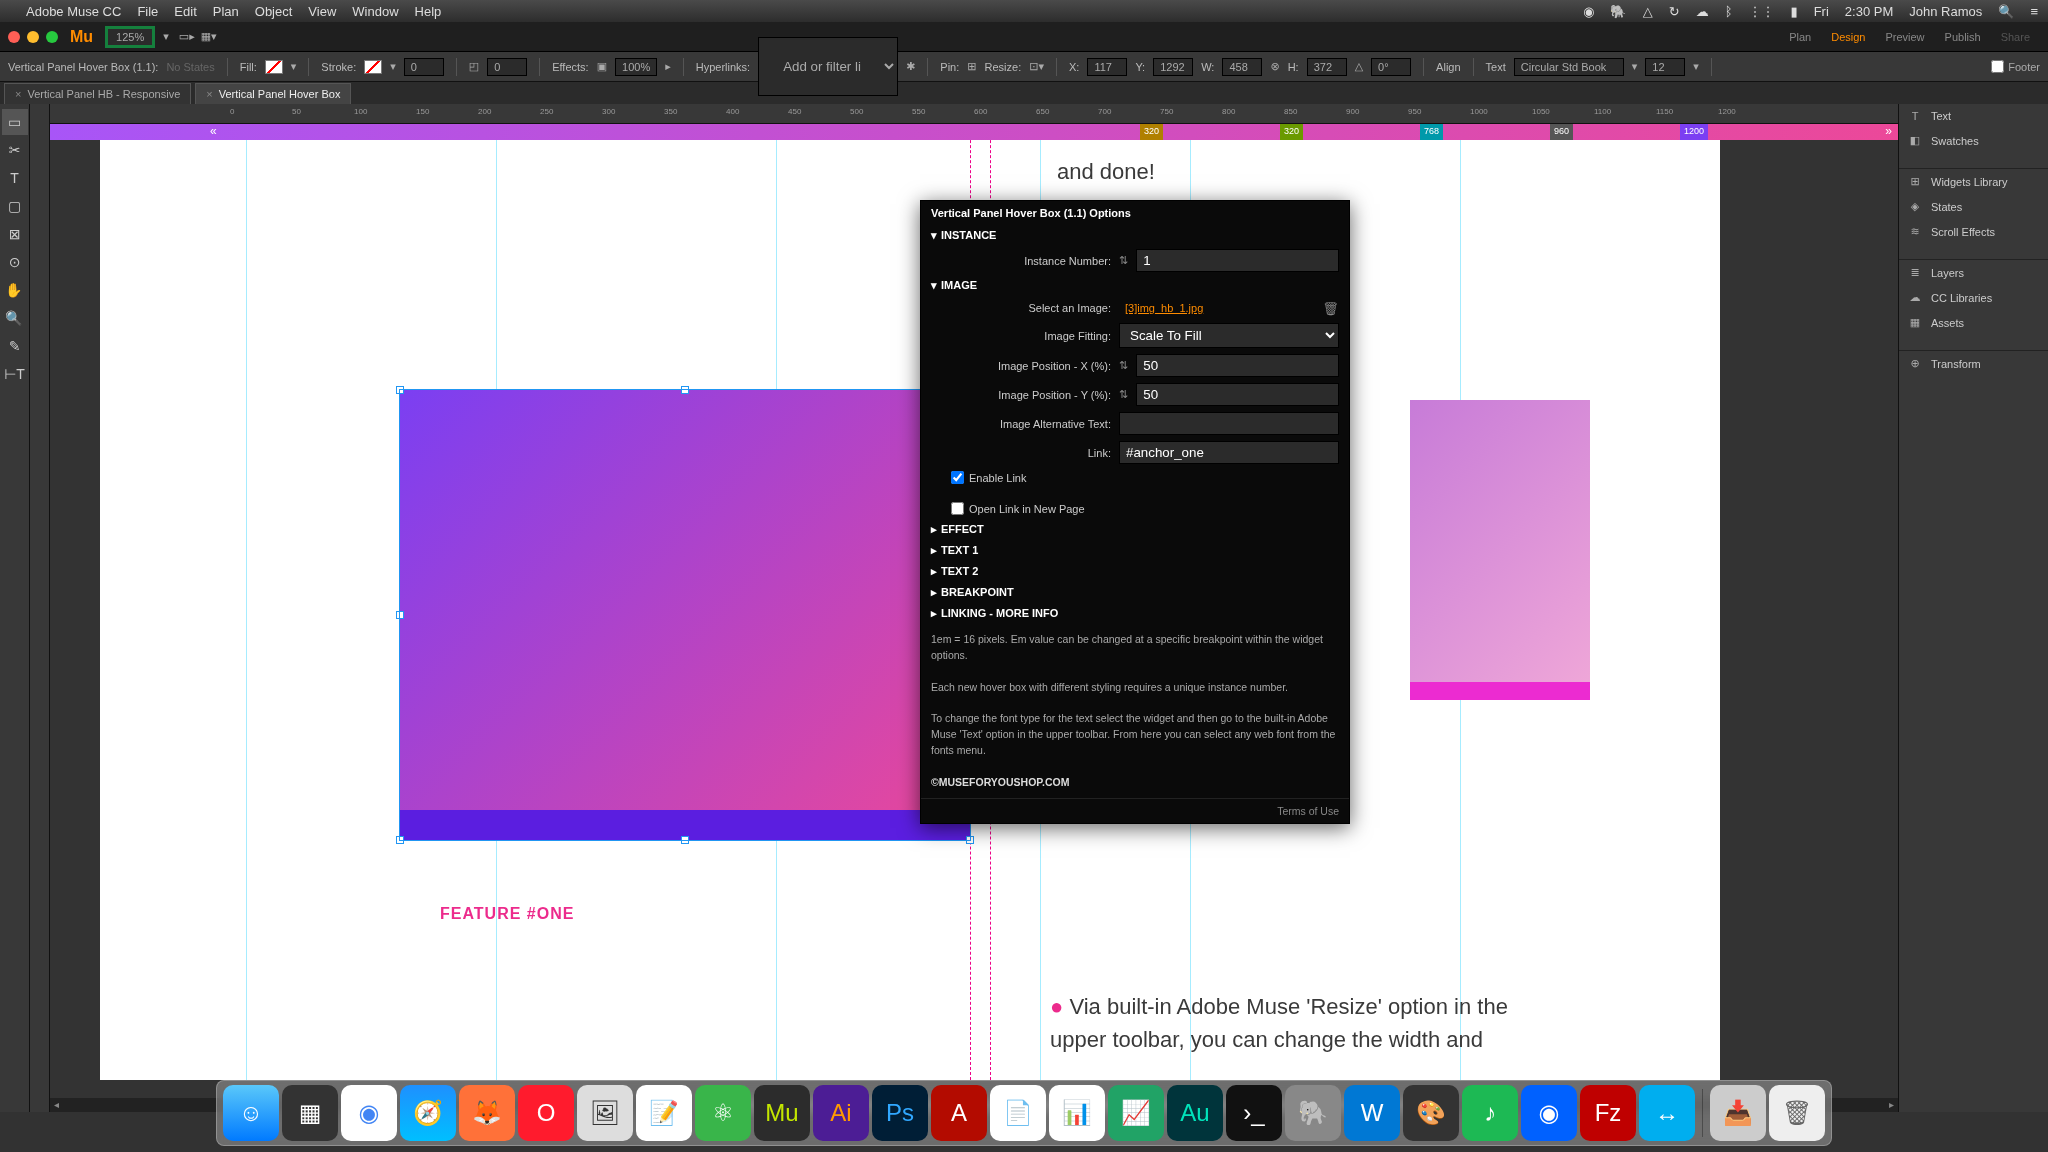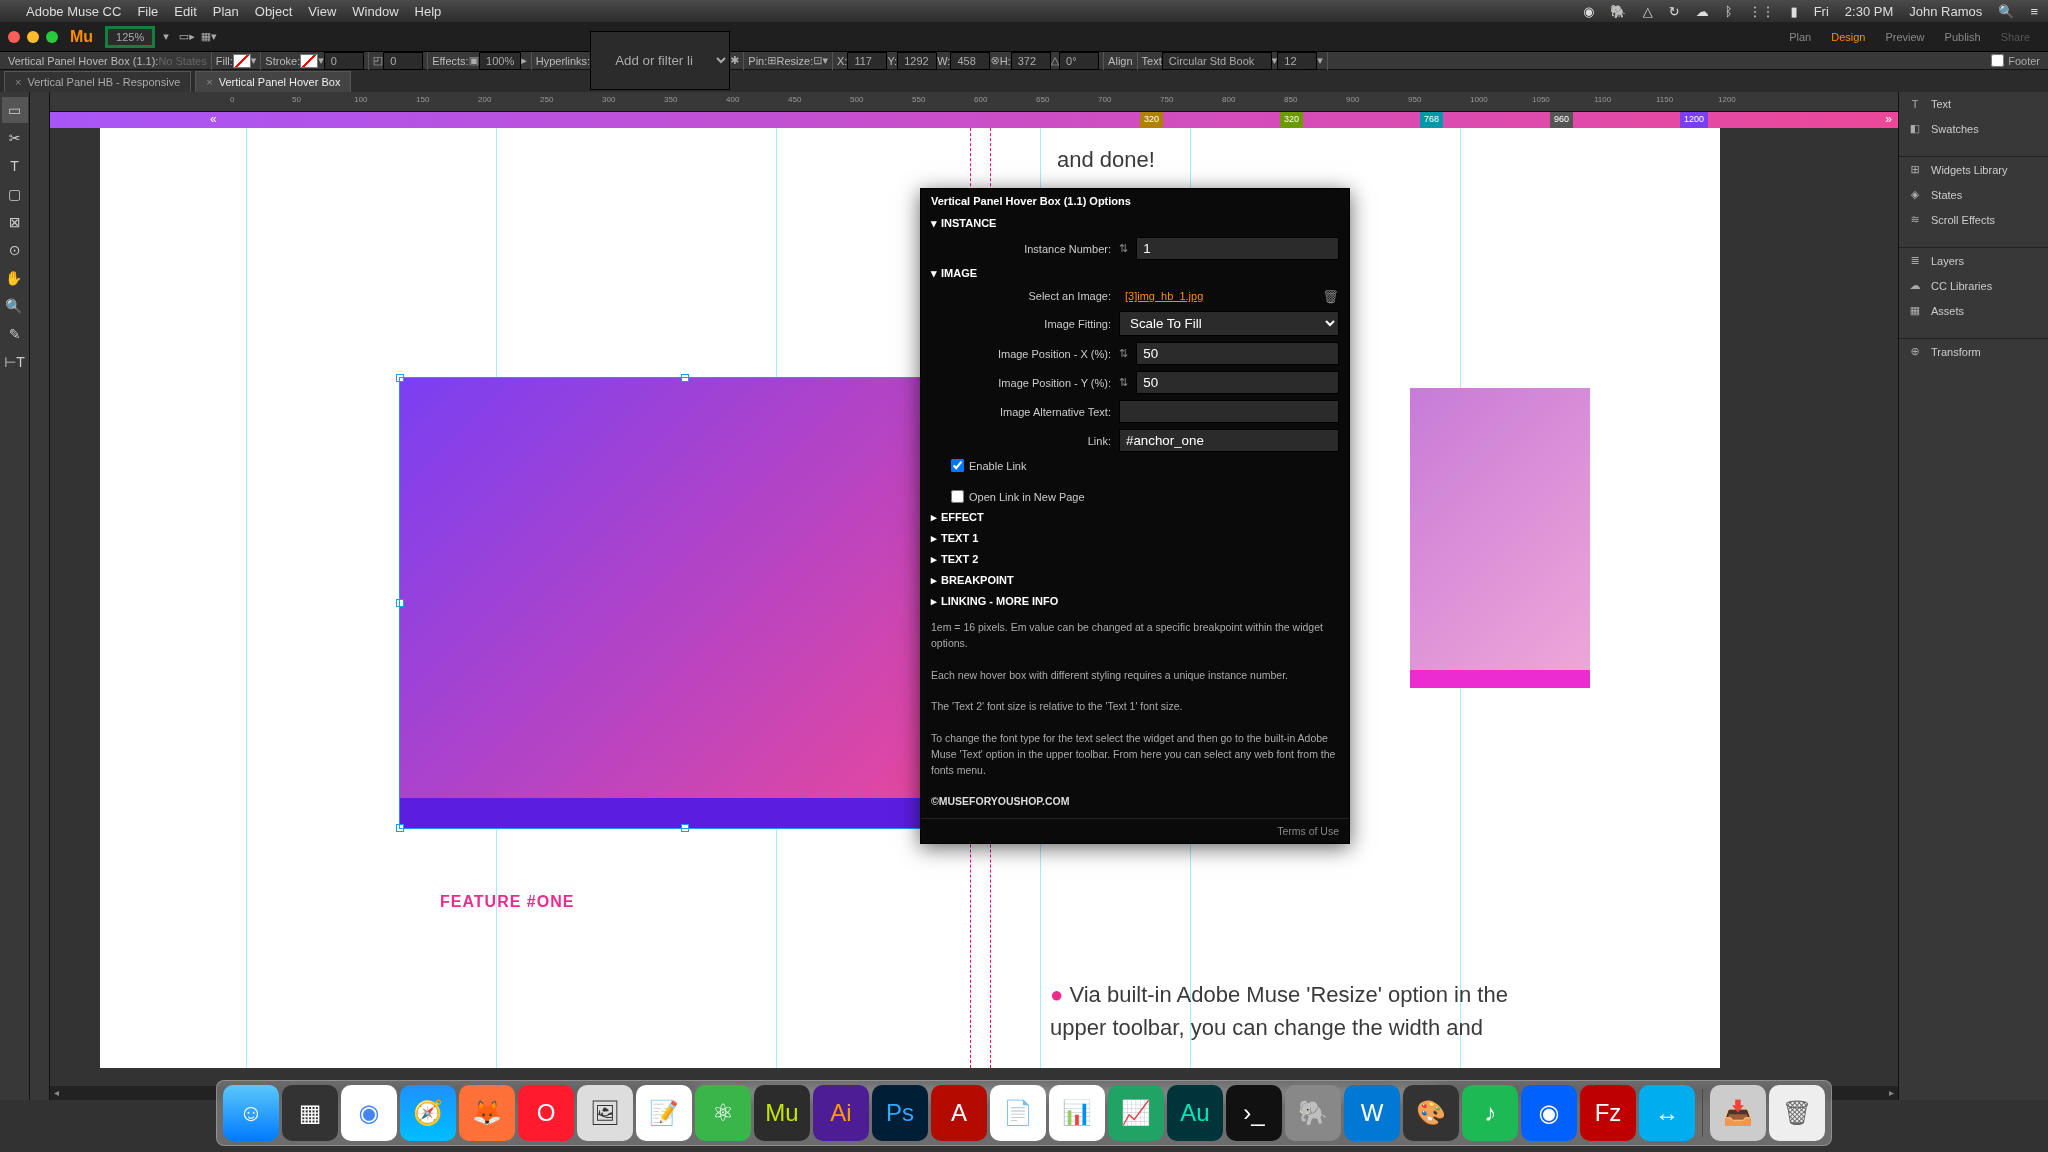--- a/index.html
+++ b/index.html
@@ -18,21 +18,21 @@
 .traffic-lights { display: flex; gap: 7px; margin-right: 12px; }
 .traffic-lights span { width: 12px; height: 12px; border-radius: 50%; display: inline-block; }
 .tl-red { background: #ff5f56; } .tl-yellow { background: #ffbd2e; } .tl-green { background: #27c93f; }
 .mu-logo { color: #ff8c00; font-weight: 700; font-size: 16px; margin-right: 12px; }
 .zoom-box { background: #2b2b2b; border: 3px solid #15803d; padding: 2px 8px; margin-right: 8px; }
 .mode-tabs { margin-left: auto; display: flex; gap: 20px; padding-right: 10px; }
 .mode-tabs span { color: #888; cursor: pointer; }
 .mode-tabs .active { color: #ff8c00; }
 
 
-.control-bar { height: 18px; background: #383838; border-bottom: 1px solid #111; display: flex; align-items: center; padding: 0 8px; font-size: 11px; color: #aaa; }
+.control-bar { height: 30px; background: #383838; border-bottom: 1px solid #111; display: flex; align-items: center; padding: 0 8px; font-size: 11px; color: #aaa; gap: 8px; }
 .control-bar .field { background: #2b2b2b; border: 1px solid #000; padding: 2px 6px; min-width: 40px; display: inline-block; text-align: left; }
 .control-bar .label { color: #bbb; }
 .control-bar .sep { width: 1px; height: 18px; background: #555; margin: 0 4px; }
 .control-bar .swatch { width: 18px; height: 14px; border: 1px solid #777; display: inline-block; vertical-align: middle; background: linear-gradient(135deg,#fff 45%,red 45%,red 55%,#fff 55%); }
 .control-bar select.wide { background:#2b2b2b; border:1px solid #000; color:#aaa; padding:20px; width:140px; }
 
 
 .doc-tabs { height: 22px; background: #2b2b2b; display: flex; align-items: flex-end; font-size: 11px; }
 .doc-tab { padding: 4px 10px; background: #333; border: 1px solid #555; border-bottom: none; margin-left: 4px; color: #aaa; display: flex; gap: 6px; align-items: center; }
 .doc-tab.active { background: #444; color: #eee; }
@@ -349,21 +349,20 @@
               <span>Open Link in New Page</span>
             </label>
         </div>
         <div class="opt-section"><span class="arrow">▸</span><span>EFFECT</span></div>
         <div class="opt-section"><span class="arrow">▸</span><span>TEXT 1</span></div>
         <div class="opt-section"><span class="arrow">▸</span><span>TEXT 2</span></div>
         <div class="opt-section"><span class="arrow">▸</span><span>BREAKPOINT</span></div>
         <div class="opt-section"><span class="arrow">▸</span><span>LINKING - MORE INFO</span></div>
         <div class="opt-info">1em = 16 pixels. Em value can be changed at a specific breakpoint within the widget options.</div>
         <div class="opt-info">Each new hover box with different styling requires a unique instance number.</div>
-        <div class="opt-info">The 'Text 2' font size is relative to the 'Text 1' font size.</div>
         <div class="opt-info">To change the font type for the text select the widget and then go to the built-in Adobe Muse 'Text' option in the upper toolbar. From here you can select any web font from the fonts menu.</div>
         <div class="opt-info" style="color:#ddd;font-weight:700">©MUSEFORYOUSHOP.COM</div>
         <div class="opt-footer"><span>Terms of Use</span></div>
       </div>
     </div>
     <div class="hscroll">
       <span style="position:absolute;left:4px;top:1px;font-size:10px;color:#888">◂</span>
       <div class="thumb" style="left:35%;width:40%"></div>
       <span style="position:absolute;right:4px;top:1px;font-size:10px;color:#888">▸</span>
     </div>

